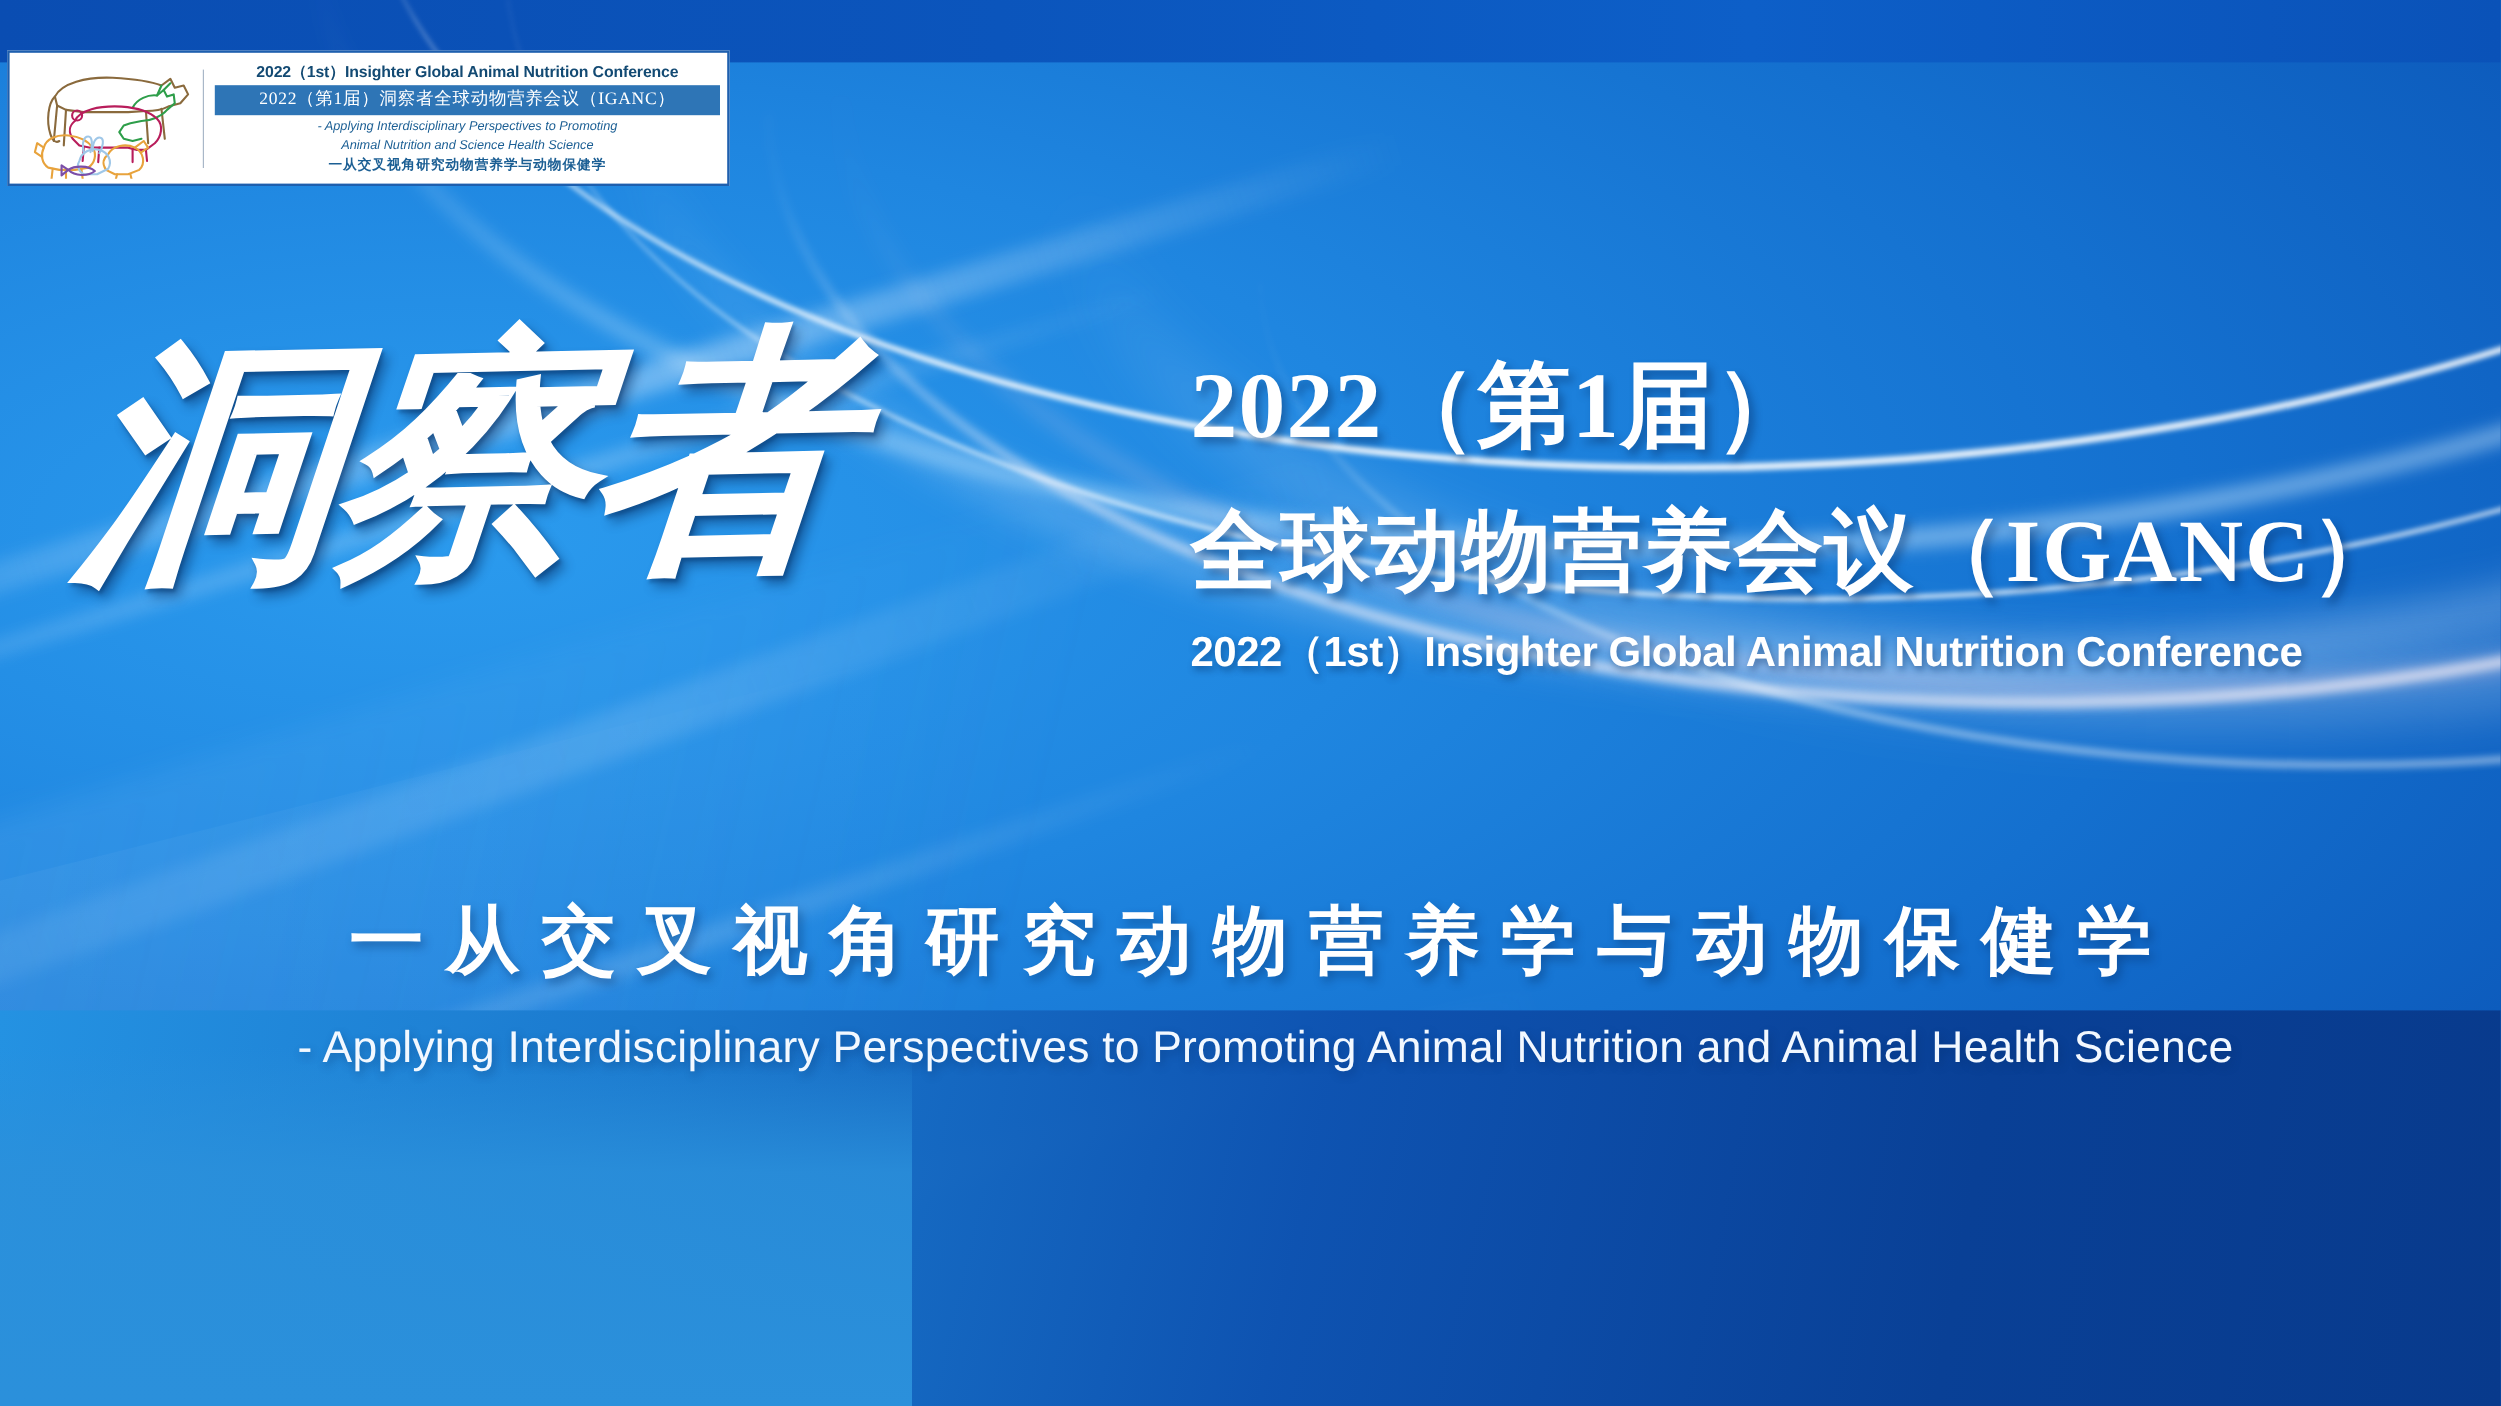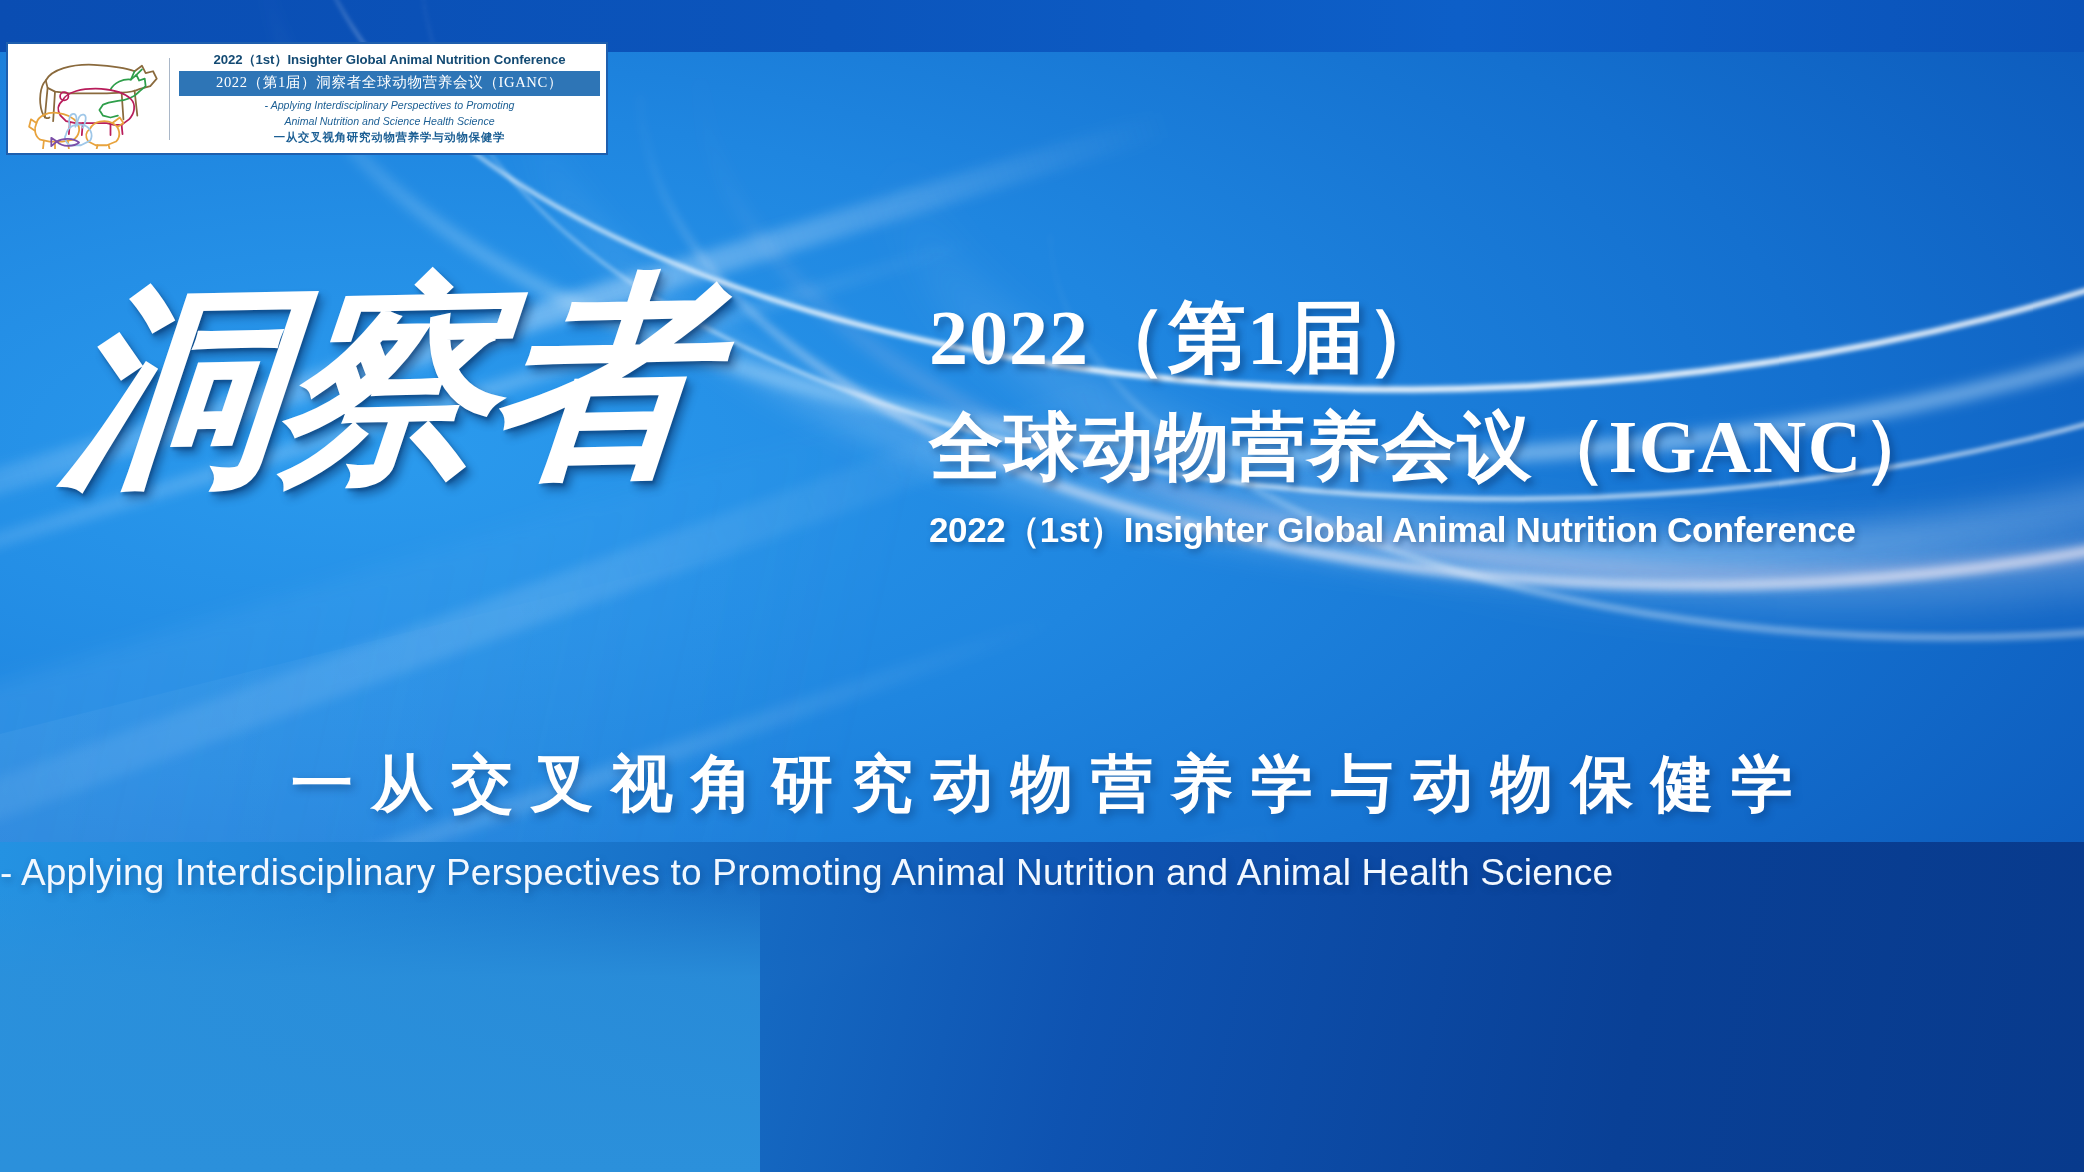--- a/index.html
+++ b/index.html
@@ -167,56 +167,57 @@
     white-space:nowrap;
     text-shadow:
       6px 7px 9px rgba(4,40,92,0.45),
       2px 3px 3px rgba(4,40,92,0.35);
     transform:skewX(-6deg) rotate(-1.2deg);
     transform-origin:left center;
   }
 
   
   #title-block {
-    position:absolute; left:929px; top:296px; width:1080px;
+    position:absolute; left:992px; top:296px; width:1080px;
   }
   .t-year {
     font-family:"Liberation Serif", serif;
     font-size:78px; font-weight:bold; color:#ffffff;
     letter-spacing:1px; line-height:1.08; white-space:nowrap;
     text-shadow:4px 5px 7px rgba(4,40,92,0.42);
   }
   .t-main {
     font-family:"Liberation Serif", serif;
     font-size:74px; font-weight:bold; color:#ffffff;
-    letter-spacing:1.5px; line-height:1.22; margin-top:22px; white-space:nowrap;
+    letter-spacing:1.5px; line-height:1.22; margin-top:35px; white-space:nowrap;
     text-shadow:4px 5px 7px rgba(4,40,92,0.42);
   }
   .t-en {
     font-size:35px; font-weight:bold; color:#ffffff;
     letter-spacing:-0.4px; margin-top:14px; white-space:nowrap;
     text-shadow:2px 3px 6px rgba(4,40,92,0.45);
   }
 
   
   #sub-cn {
     position:absolute; left:0; right:0; top:742px;
     text-align:center;
     font-family:"Liberation Serif", serif;
     font-size:62px; font-weight:bold; color:#ffffff;
     letter-spacing:18px; white-space:nowrap;
     text-shadow:3px 4px 8px rgba(4,40,92,0.40);
     padding-left:18px;
   }
   #sub-en {
     position:absolute; left:0; right:0; top:852px;
-    text-align:left;
+    text-align:center;
     font-size:37px; color:#f2f8ff; font-weight:400;
     letter-spacing:0.2px; white-space:nowrap;
     text-shadow:2px 3px 7px rgba(4,40,92,0.35);
+    padding-left:25px;
   }
 </style>
 </head>
 <body>
 
 <div id="banner">
 
   <div class="bg-top-band"></div>
   <div class="wedge"></div>
   <div class="wedge2"></div>

